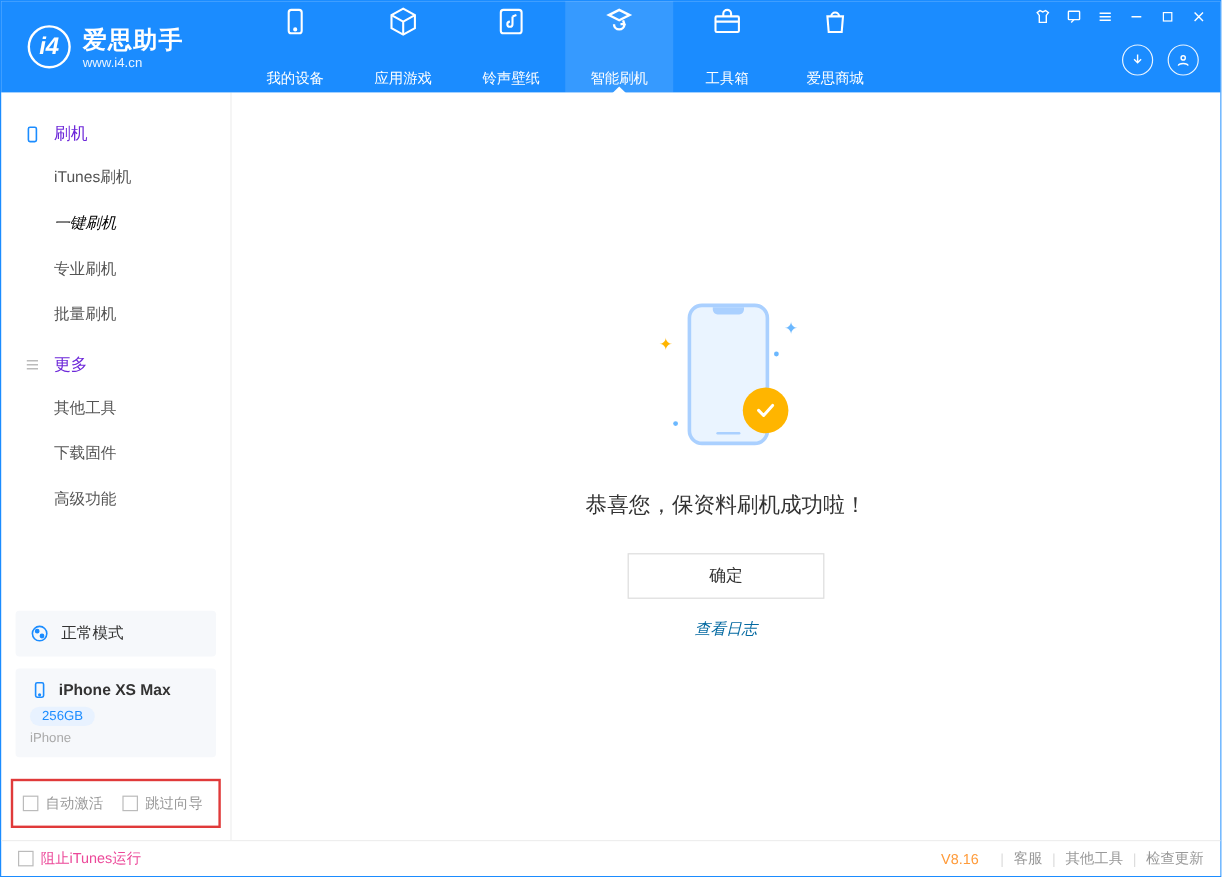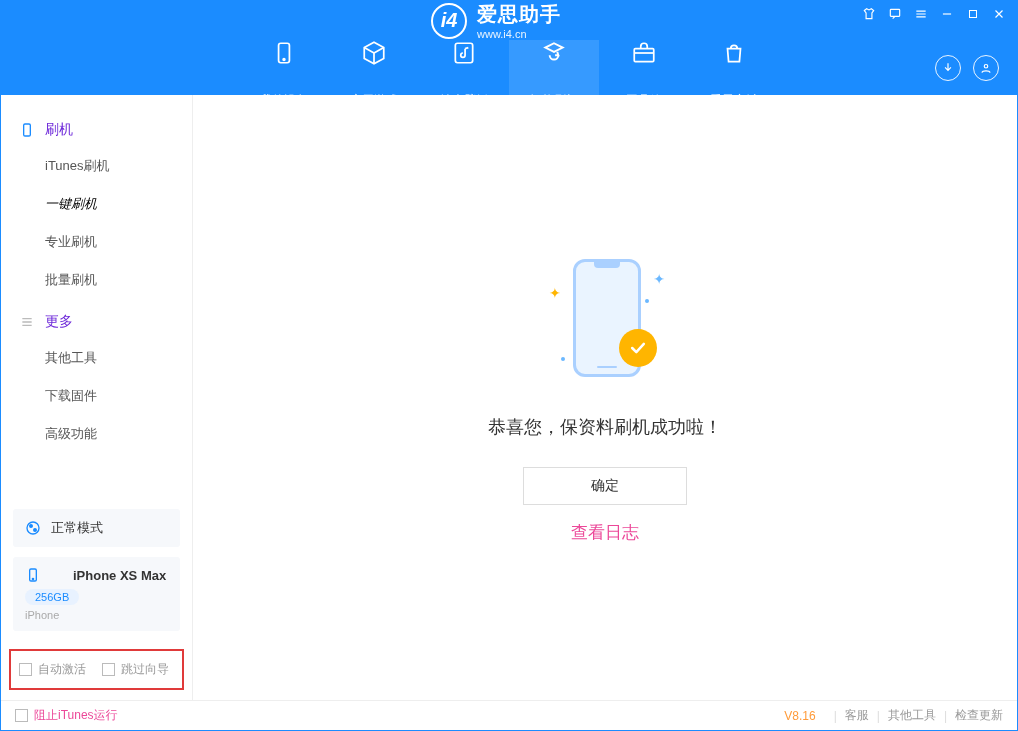--- a/index.html
+++ b/index.html
@@ -1,20 +1,20 @@
 <!DOCTYPE html>
 <html><head>
 <meta charset="utf-8">
 <style>
 * { box-sizing: border-box; margin: 0; padding: 0; }
 body { font-family: "Microsoft YaHei", Arial, sans-serif; background: #fff; }
 .app { width: 1018px; height: 731px; border: 1px solid #1b8cff; display: flex; flex-direction: column; background: #fff; }
 
 
-.header { height: 94px; background: linear-gradient(to right, #1b8cff, #1b8cff); display: flex; align-items: center; position: relative; flex-direction: column; }
+.header { height: 76px; background: linear-gradient(to right, #1b8cff, #1b8cff); display: flex; align-items: center; position: relative; }
 .logo-area { display: flex; align-items: center; padding-left: 22px; width: 200px; }
 .logo-circle { width: 36px; height: 36px; border: 2.5px solid #fff; border-radius: 50%; display: flex; align-items: center; justify-content: center; color: #fff; font-weight: bold; font-size: 20px; font-style: italic; }
 .logo-text { color: #fff; margin-left: 10px; }
 .logo-title { font-size: 20px; font-weight: 600; letter-spacing: 1px; }
 .logo-sub { font-size: 11px; opacity: 0.9; }
 
 .nav { display: flex; height: 100%; }
 .nav-item { width: 90px; display: flex; flex-direction: column; align-items: center; justify-content: center; color: #fff; font-size: 12px; cursor: pointer; position: relative; gap: 20px; }
 .nav-item.active { background: rgba(255,255,255,0.12); }
 .nav-icon { width: 26px; height: 26px; margin-bottom: 6px; display: flex; align-items: center; justify-content: center; }
@@ -33,21 +33,21 @@
 .side-group { margin-bottom: 6px; }
 .side-group-title { display: flex; align-items: center; padding: 8px 18px; color: #6d28d9; font-size: 14px; font-weight: 500; }
 .side-group-icon { width: 16px; height: 16px; margin-right: 10px; display: flex; align-items: center; justify-content: center; }
 .side-item { padding: 10px 18px 10px 44px; font-size: 13px; color: #555; cursor: pointer; }
 .side-item.active { color: #000000; font-style: italic; }
 
 .side-status { padding: 0 12px; }
 .status-card { background: #f6f8fb; border-radius: 3px; padding: 10px 12px; margin-bottom: 10px; font-size: 13px; color: #333; display: flex; align-items: center; }
 .status-dot { width: 16px; height: 16px; margin-right: 10px; display: flex; align-items: center; justify-content: center; }
 .device-card { background: #f6f8fb; border-radius: 3px; padding: 10px 12px; margin-bottom: 12px; }
-.device-name-row { display: flex; align-items: center; font-size: 13px; color: #333; font-weight: 600; gap: 24px; }
+.device-name-row { display: flex; font-size: 13px; color: #333; font-weight: 600; }
 .device-name-row svg { margin-right: 8px; }
 .device-cap { display: inline-block; margin-top: 6px; font-size: 11px; color: #1b8cff; background: #e8f2ff; padding: 2px 10px; border-radius: 10px; }
 .device-type { font-size: 11px; color: #aaa; margin-top: 4px; }
 
 .highlight-box { border: 2px solid #e03a3a; margin: 6px 8px 10px 8px; padding: 10px 8px; display: flex; gap: 16px; align-items: center; }
 .chk { display: flex; align-items: center; gap: 6px; font-size: 12px; color: #999; }
 .chk-box { width: 13px; height: 13px; border: 1px solid #bbb; display: inline-block; }
 
 
 .main { flex: 1; display: flex; flex-direction: column; align-items: center; justify-content: center; }
@@ -58,21 +58,21 @@
 .check-badge { position: absolute; right: 28px; bottom: 24px; width: 38px; height: 38px; background: #ffb500; border-radius: 50%; display: flex; align-items: center; justify-content: center; }
 .spark { position: absolute; font-size: 14px; color: #ffb500; }
 .spark.s1 { left: 24px; top: 34px; }
 .spark.s2 { right: 20px; top: 20px; color: #6bb8ff; }
 .spark.dot { width: 4px; height: 4px; background: #6bb8ff; border-radius: 50%; font-size: 0; }
 .spark.d1 { left: 36px; bottom: 30px; }
 .spark.d2 { right: 36px; top: 48px; }
 
 .result-text { font-size: 18px; color: #333; margin-bottom: 28px; }
 .ok-btn { width: 164px; height: 38px; border: 1px solid #ddd; background: #fff; font-size: 14px; color: #333; cursor: pointer; margin-bottom: 16px; }
-.log-link { font-size: 17px; color: #ec4899; cursor: pointer; }
+.log-link { font-size: 13px; color: #0369a1; cursor: pointer; font-style: italic; }
 
 
 .footer { height: 30px; border-top: 1px solid #eee; display: flex; align-items: center; padding: 0 14px; font-size: 12px; color: #999; }
 .footer .chk { color: #ec4899; }
 .footer-right { margin-left: auto; display: flex; align-items: center; gap: 8px; }
 .footer-right a { color: #999; text-decoration: none; cursor: pointer; }
 .footer-right .sep { color: #ddd; }
 .ver { color: #ff9b3a; margin-right: 10px; }
 </style>
 </head>

